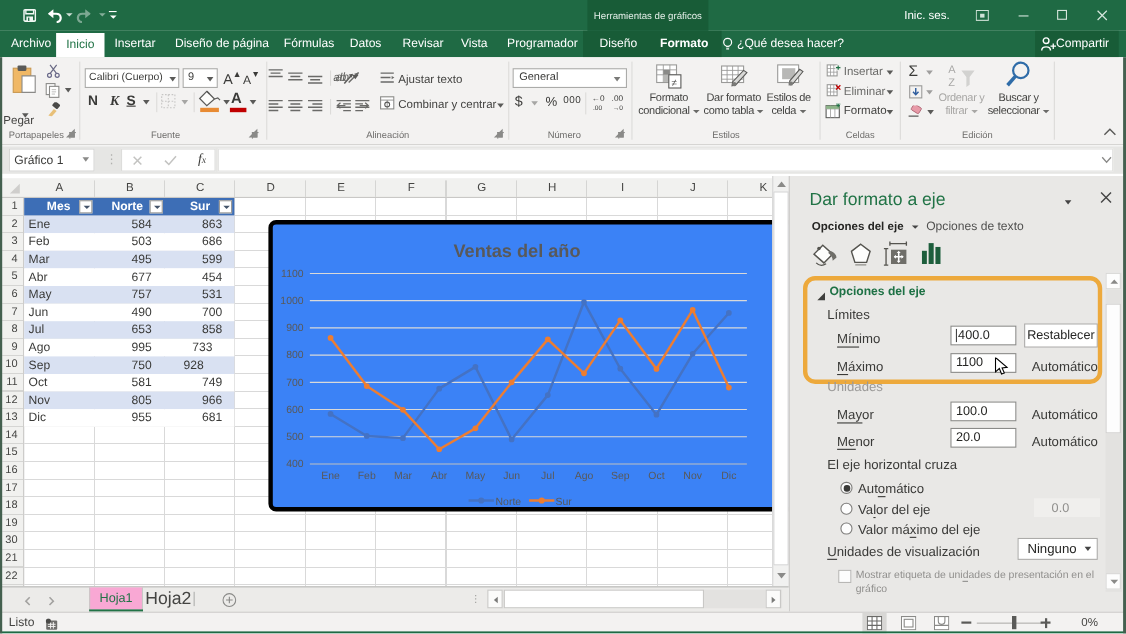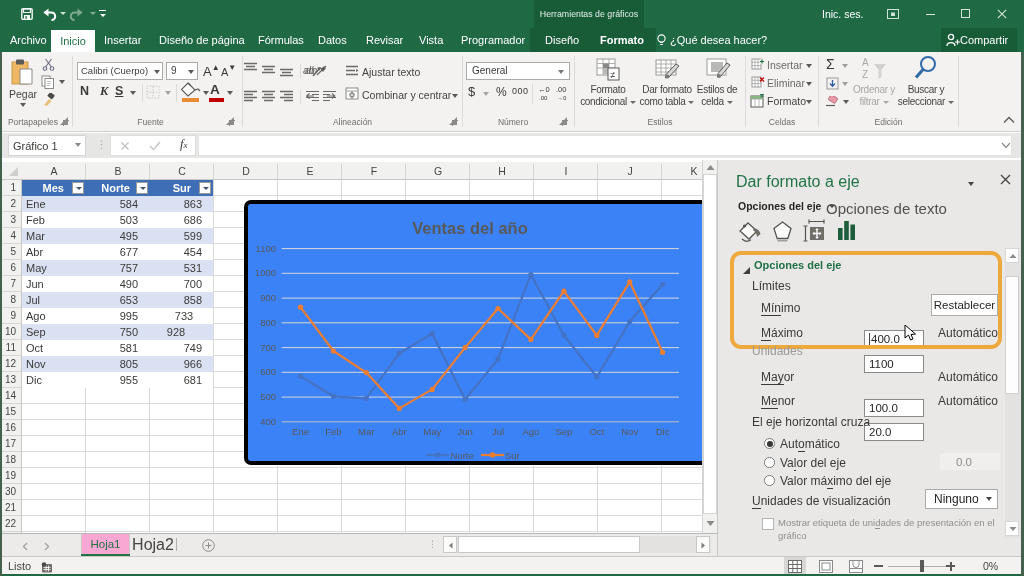--- a/index.html
+++ b/index.html
@@ -18,21 +18,21 @@
 .tabtxt { color:#fff; font-size:11px; line-height:24px; position:absolute; top:0; }
 .grouplabel { position:absolute; bottom:4px; font-size:8.5px; color:#6e6d6b; width:100%; text-align:center; }
 .gsep { position:absolute; top:4px; bottom:4px; width:1px; background:#dcdbd9; }
 .caret { width:0; height:0; border-left:3.5px solid transparent; border-right:3.5px solid transparent; border-top:4px solid #5a5a58; }
 .tinycaret { display:inline-block; margin-left:3px; margin-bottom:1px; width:0; height:0; border-left:3px solid transparent; border-right:3px solid transparent; border-top:3.5px solid #6a6a68; }
 .dropcaret { position:absolute; top:7px; width:0; height:0; border-left:3.5px solid transparent; border-right:3.5px solid transparent; border-top:4px solid #5a5a58; }
 .inputbox { background:#fff; border:1px solid #ababa9; font-size:10px; color:#3a3a38; line-height:16px; white-space:nowrap; overflow:hidden; }
 .rtxt { font-size:10.5px; color:#444442; }
 .rtxt2 { font-size:10px; color:#444442; text-align:center; line-height:12px; letter-spacing:-0.3px; }
 .ptxt { font-size:12px; color:#3a3a38; }
-.pinput { width:60px; height:18px; background:#fff; border:1px solid #8a8a88; font-size:11.5px; color:#262624; line-height:16px; padding-left:4px;margin-top:34px; }
+.pinput { width:60px; height:18px; background:#fff; border:1px solid #8a8a88; font-size:11.5px; color:#262624; line-height:16px; padding-left:4px; }
 .radio { width:10.5px; height:10.5px; border:1px solid #7f7e7c; border-radius:50%; background:#fdfdfd; }
 .rdot { position:absolute; left:2.2px; top:2.2px; width:5.5px; height:5.5px; border-radius:50%; background:#3a3a38; }
 .launcher { position:absolute; bottom:5px; width:6px; height:6px; }
 .launcher:before { content:""; position:absolute; left:0; top:0; width:5px; height:5px; border-left:1px solid #8a8a88; border-top:1px solid #8a8a88; }
 .colhdr { top:2px; height:18px; text-align:center; font-size:10.5px; color:#454543; line-height:18px; }
 .rowhdr { left:0; width:16px; height:16px; text-align:right; font-size:10px; color:#454543; line-height:16px; }
 .fbtn { width:12px; height:12px; background:#fff; border:1px solid #9a9a98; }
 .fbtn:after { content:""; position:absolute; left:2.5px; top:4px; border-left:3px solid transparent; border-right:3px solid transparent; border-top:3.5px solid #44546a; }
 .celltxt { font-size:11px; color:#3a3a38; line-height:16px; }
 .launcher:after { content:""; position:absolute; right:1px; bottom:1px; width:0; height:0; border-left:4px solid transparent; border-top:4px solid transparent; border-right:4px solid #8a8a88; border-bottom:4px solid #8a8a88; }
@@ -102,21 +102,21 @@
     <div class="abs" style="left:19px;top:0;color:#fff;font-size:11px;line-height:24px">Compartir</div>
   </div>
 </div>
 <div id="ribbon" class="abs">
 
   <svg class="abs" style="left:11px;top:7px" width="24" height="28" viewBox="0 0 24 28">
     <rect x="1" y="3" width="16" height="22" fill="#f0b865" stroke="#c89850" stroke-width="1"></rect>
     <rect x="5" y="0.5" width="8" height="5" rx="1" fill="#5a5a58"></rect>
     <path d="M9 10 h12 v15 h-12 z" fill="#fff" stroke="#8a8a88" stroke-width="1"></path>
   </svg>
-  <div class="abs rtxt" style="left:3px;top:36px;width:40px;text-align:center">Pegar</div>
+  <div class="abs rtxt" style="left:3px;top:52px;width:40px;">Pegar</div>
   <div class="abs caret" style="left:20px;top:51px"></div>
   <svg class="abs" style="left:42px;top:6px" width="13" height="13" viewBox="0 0 13 13">
     <path d="M3.5 1 L9.5 9 M9.5 1 L3.5 9" stroke="#6a6a85" stroke-width="1.1" fill="none"></path>
     <circle cx="3" cy="10.5" r="1.8" fill="none" stroke="#6a6a8a" stroke-width="1.1"></circle>
     <circle cx="10" cy="10.5" r="1.8" fill="none" stroke="#6a6a8a" stroke-width="1.1"></circle>
   </svg>
   <svg class="abs" style="left:41px;top:23px" width="14" height="14" viewBox="0 0 14 14">
     <rect x="1" y="1" width="8" height="10" fill="#fff" stroke="#8a8a88" stroke-width="1"></rect>
     <rect x="4" y="3.5" width="8.5" height="10" fill="#fff" stroke="#8a8a88" stroke-width="1"></rect>
     <path d="M6 6.5 h4 M6 8.5 h4 M6 10.5 h3" stroke="#b5b5b3" stroke-width="0.8"></path>
@@ -509,21 +509,21 @@
     </svg>
 </div>
 <div id="panel" class="abs">
   <div class="abs" style="left:18px;top:13px;font-size:16px;color:#217346">Dar formato a eje</div>
   <div class="abs caret" style="left:250px;top:22px;border-top-color:#444"></div>
   <svg class="abs" style="left:282px;top:14px" width="11" height="11" viewBox="0 0 11 11">
       <path d="M1 1 L10 10 M10 1 L1 10" stroke="#444" stroke-width="1.3"></path>
     </svg>
   <div class="abs" style="left:20px;top:40px;font-size:10.5px;font-weight:bold;color:#262624">Opciones del eje</div>
   <div class="abs tinycaret" style="left:108px;top:45px;border-top-color:#444"></div>
-  <div class="abs" style="left:108px;top:40px;font-size:15px;color:#515150">Opciones de texto</div>
+  <div class="abs" style="left:124px;top:40px;font-size:11px;color:#515150">Opciones de texto</div>
 
   <svg class="abs" style="left:20px;top:60px" width="26" height="24" viewBox="0 0 26 24">
     <path d="M10 3 L19 11 L11 19 L2 11 z" fill="#fdfdfc" stroke="#55544f" stroke-width="1.3"></path>
     <circle cx="6.5" cy="6" r="1.6" fill="#55544f"></circle>
     <path d="M16 8 c4 1 6 3 6.5 6 l-3.5 3 c0-3 -1.5-5 -4-7 z" fill="#6f6e69"></path>
     <path d="M4 19 c2.5 2.5 6 2.8 9 0.8" fill="none" stroke="#55544f" stroke-width="1.2"></path>
   </svg>
   <svg class="abs" style="left:55px;top:61px" width="19" height="21" viewBox="0 0 19 21">
     <path d="M9.5 1 L18 7.5 L14.8 17.5 h-10.6 L1 7.5 z" fill="#fdfdfc" stroke="#55544f" stroke-width="1.3"></path>
     <path d="M4.5 19.8 h10" stroke="#908f8a" stroke-width="1.2"></path>

